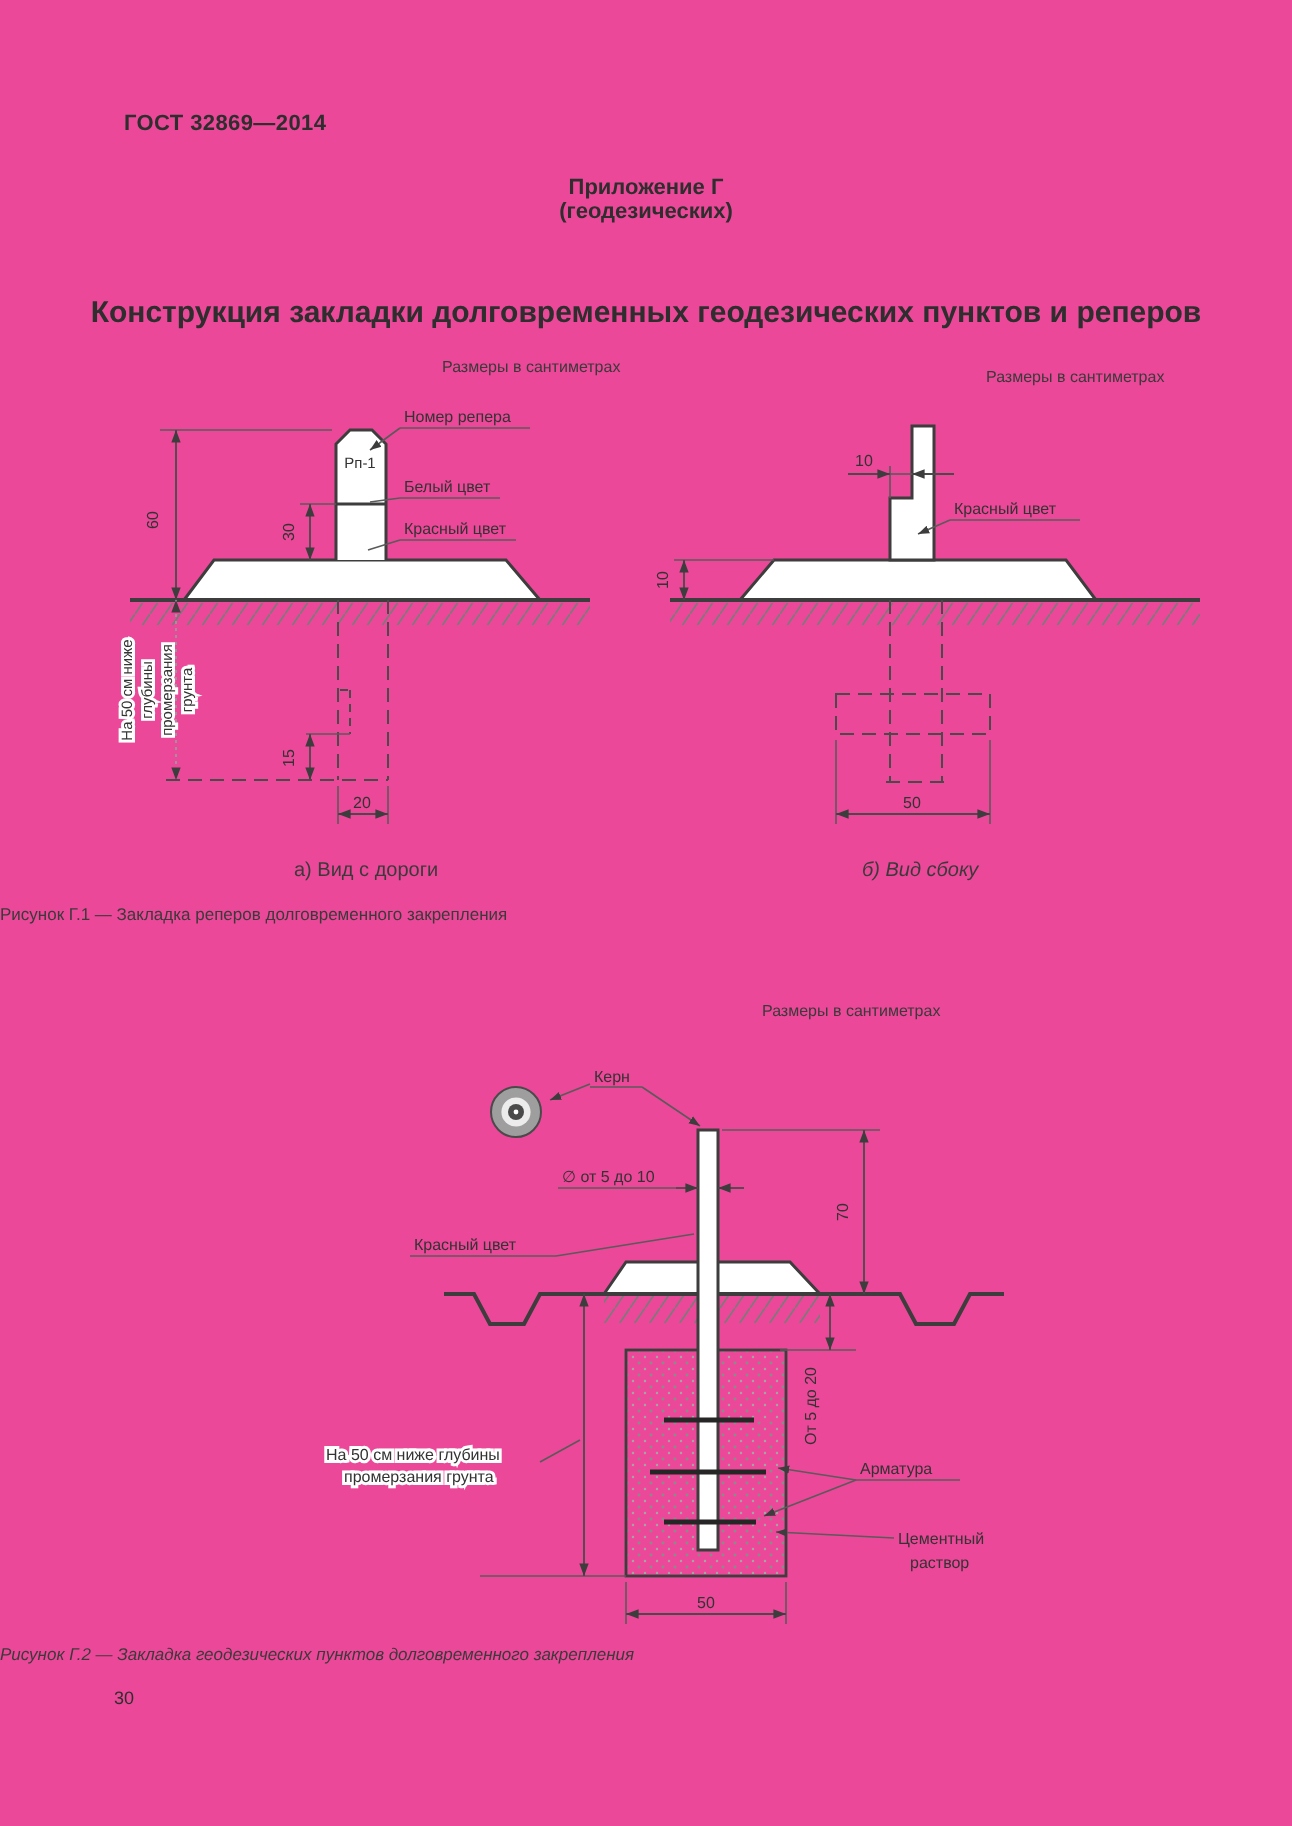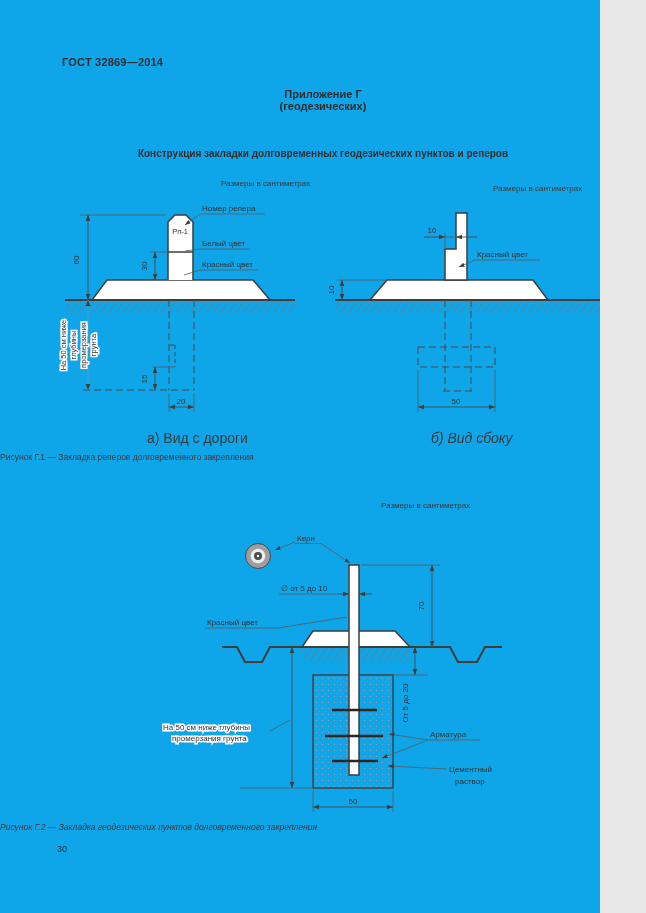--- a/index.html
+++ b/index.html
@@ -1,26 +1,26 @@
 <!DOCTYPE html>
 <html><head>
 <meta charset="utf-8">
 <style>
   html,body{margin:0;padding:0;background:#e8e8e8;}
-  .page{position:relative;width:600px;height:913px;background:#0ea5e9;
+  .page{position:relative;width:646px;height:913px;background:#ec4899;
         font-family:"Liberation Sans",sans-serif;color:#2e2e2e;overflow:hidden;}
   .abs{position:absolute;}
   .doc-num{left:62px;top:56px;font-size:11px;font-weight:bold;letter-spacing:.2px;}
   .appendix{left:0;top:88px;width:646px;text-align:center;font-size:11px;font-weight:bold;line-height:12px;}
-  .main-title{left:0;top:148px;width:646px;text-align:center;font-size:10px;font-weight:bold;}
+  .main-title{left:0;top:148px;width:646px;text-align:center;font-size:15px;font-weight:bold;}
   .units{font-size:8px;color:#3a3a3a;}
   .units-f1a{left:221px;top:179px;}
   .units-f1b{left:493px;top:184px;}
   .units-f2{left:381px;top:501px;}
-  .viewcap{font-size:14px;color:#3a3a3a;}
+  .viewcap{font-size:10px;color:#3a3a3a;}
   .cap-a{left:147px;top:430px;}
   .cap-b{left:431px;top:430px;font-style:italic;}
   .figcap{left:0;width:646px;text-align:left;font-size:8.5px;color:#3a3a3a;}
   .figcap1{top:452px;}
   .figcap2{top:822px;font-style:italic;}
   .pagenum{left:57px;top:844px;font-size:9px;}
   svg{position:absolute;left:0;overflow:visible;}
   svg text{font-family:"Liberation Sans",sans-serif;font-size:8px;fill:#333;}
   .ln{stroke:#3d3d3d;stroke-width:1.5;fill:none;stroke-linejoin:miter;}
   .lnw{stroke:#3d3d3d;stroke-width:1.5;fill:#ffffff;stroke-linejoin:miter;}

